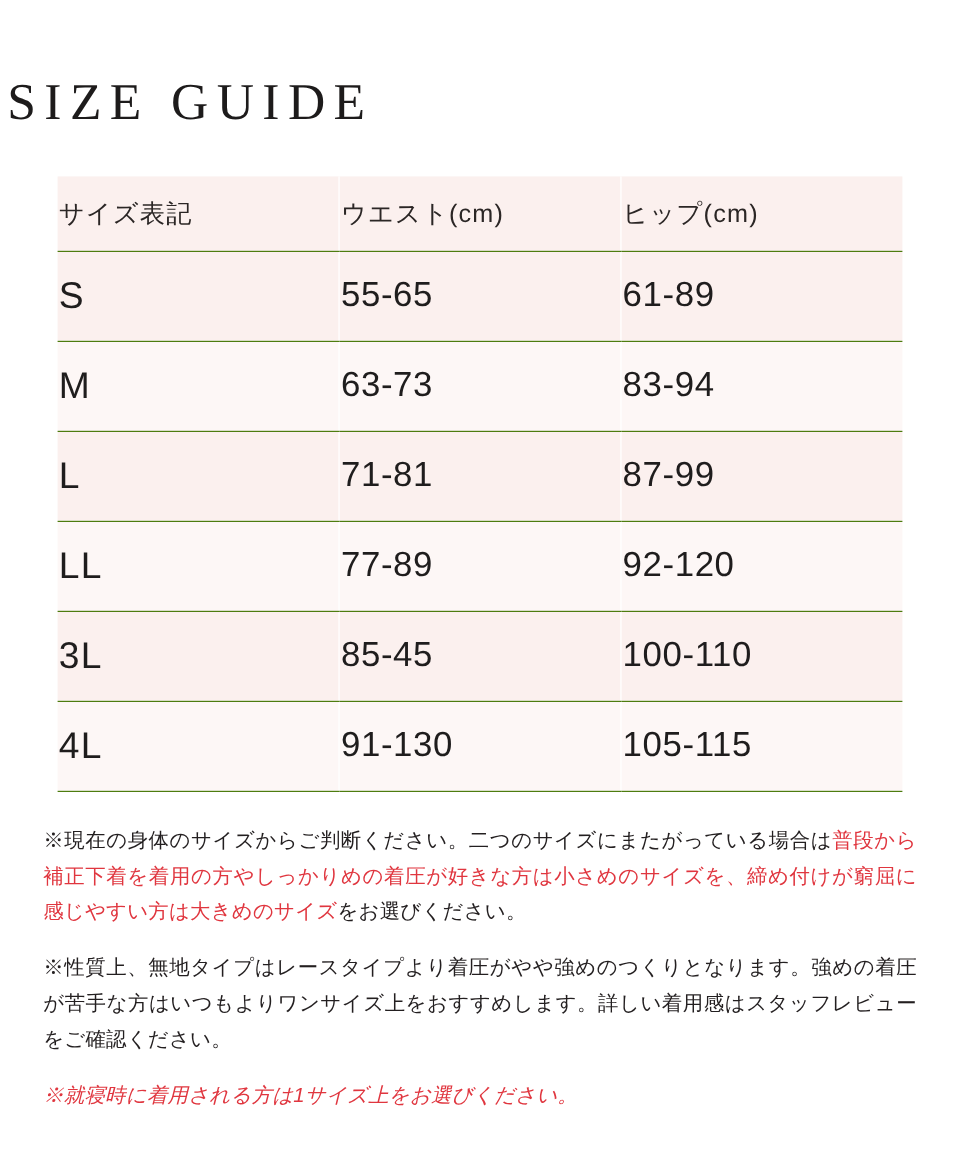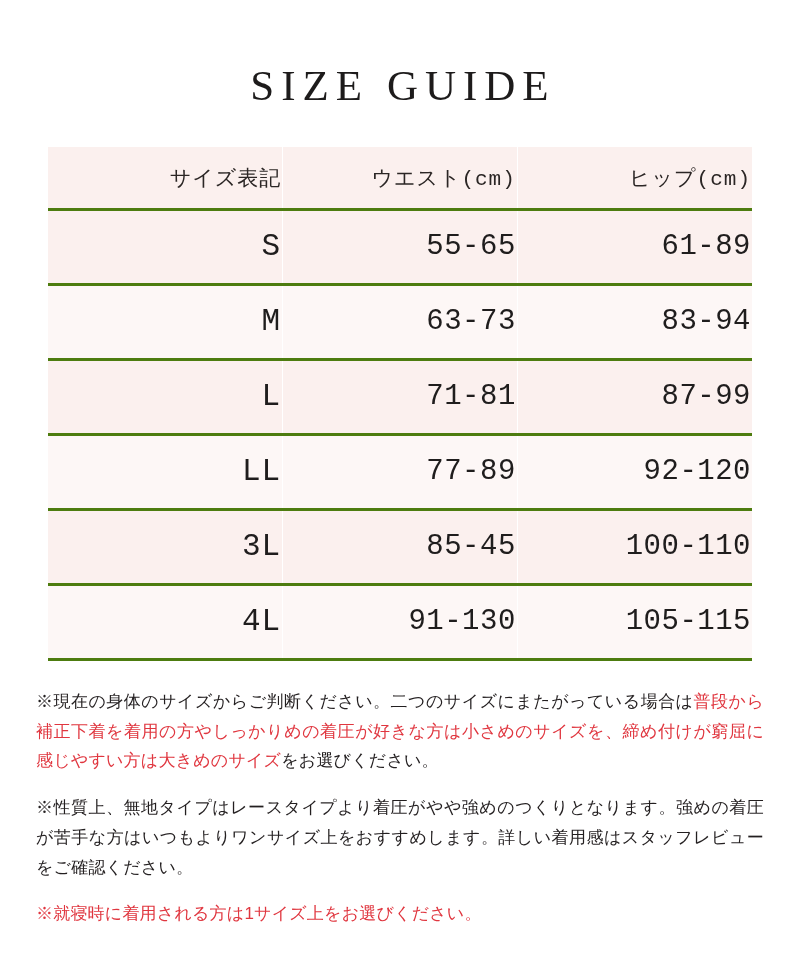--- a/index.html
+++ b/index.html
@@ -13,21 +13,20 @@
     color: #231f20;
   }
   .page {
     position: relative;
     width: 800px;
     height: 960px;
     background: #ffffff;
     overflow: hidden;
   }
   .title {
-    text-align: center;
     font-family: "Liberation Serif", serif;
     font-size: 43px;
     letter-spacing: 7px;
     font-weight: 400;
     color: #1d1b1b;
     margin: 0;
     padding-top: 62px;
     padding-left: 6px;
     line-height: 1.1;
   }
@@ -35,26 +34,25 @@
     margin: 38px 48px 0 48px;
     width: 704px;
   }
   table.size-table {
     width: 100%;
     border-collapse: collapse;
     table-layout: fixed;
   }
   table.size-table th,
   table.size-table td {
-    border-bottom: 3px solid #4d7c0f;
+    border-bottom: 1px solid #4d7c0f;
     border-right: 1px solid #ffffff;
-    text-align: right;
+    text-align: left;
     vertical-align: middle;
     background: #fbf0ee;
-    font-family: Liberation Mono, monospace;
   }
   table.size-table tr th:last-child,
   table.size-table tr td:last-child {
     border-right: none;
   }
   table.size-table thead th {
     height: 62px;
     font-weight: 400;
     font-size: 21px;
     color: #2b2625;
@@ -86,20 +84,21 @@
     letter-spacing: 0.2px;
     margin-bottom: 16px;
     color: #231f20;
     text-align: justify;
   }
   .note .hl {
     color: #e0363f;
   }
   .note.all-red {
     color: #e0363f;
+    font-style: italic;
   }
   .note:last-child { margin-bottom: 0; }
 </style>
 </head>
 <body>
 
 <div class="page">
 
   <h1 class="title">SIZE GUIDE</h1>
 

